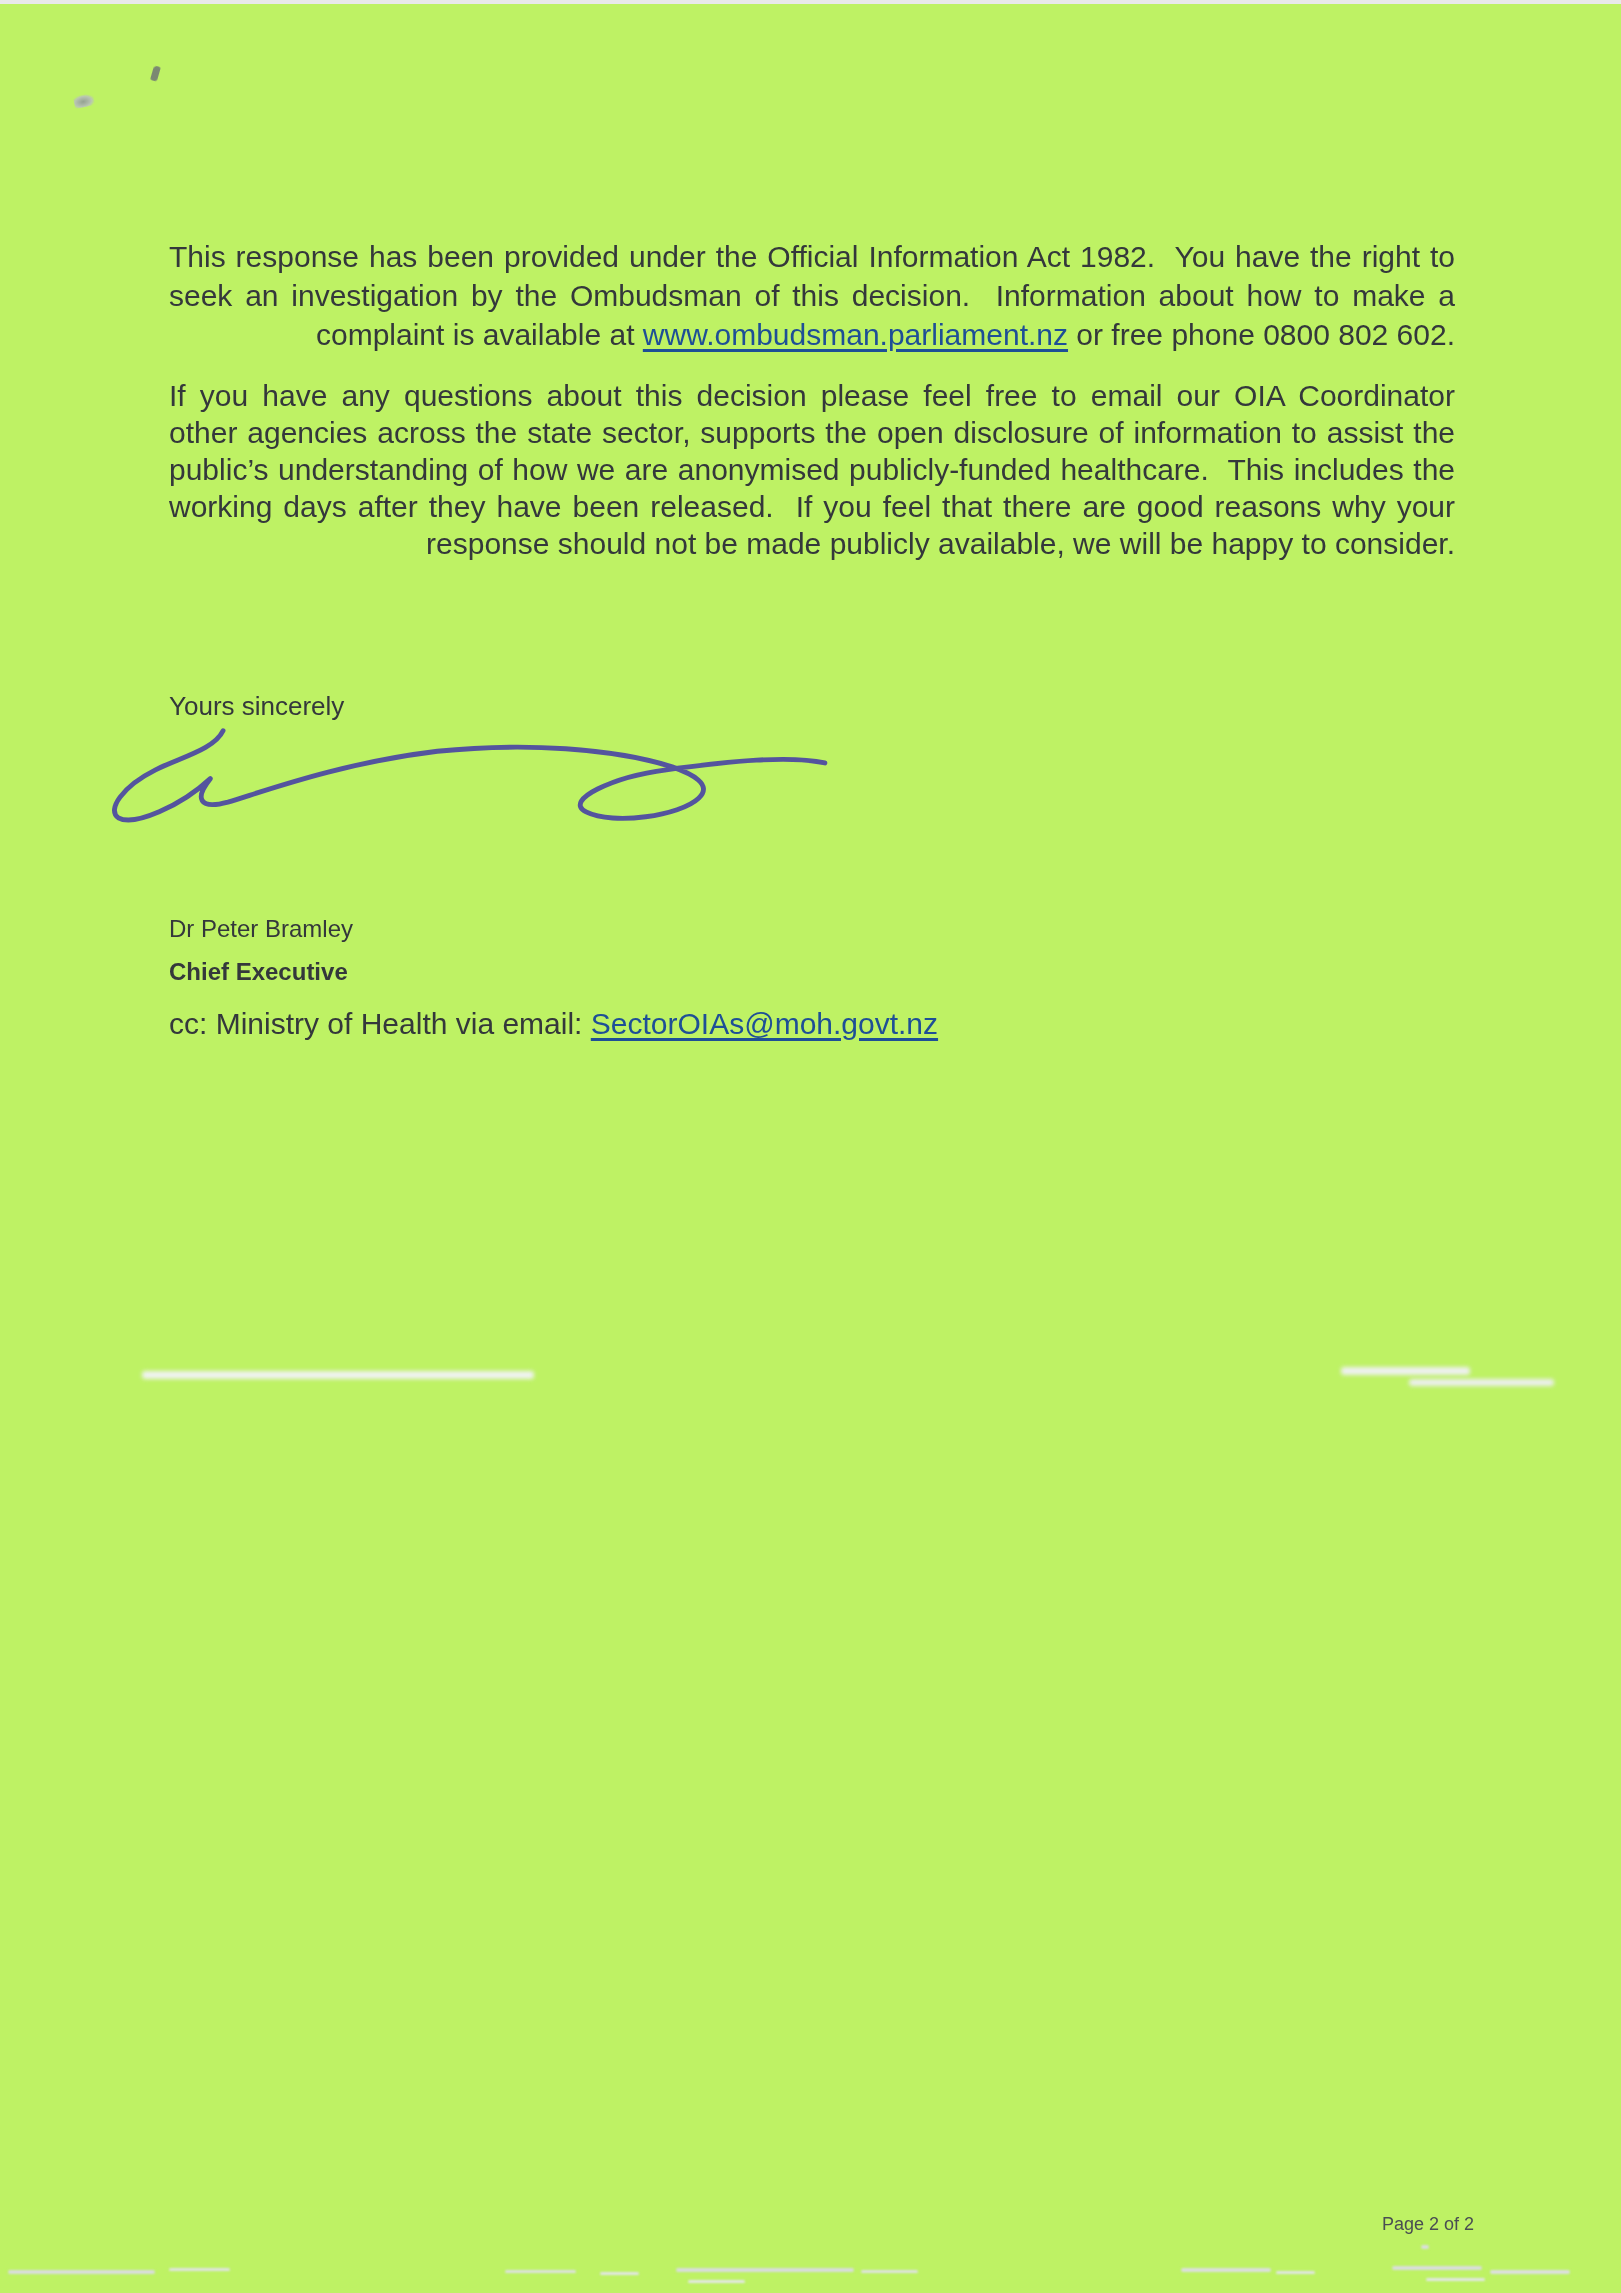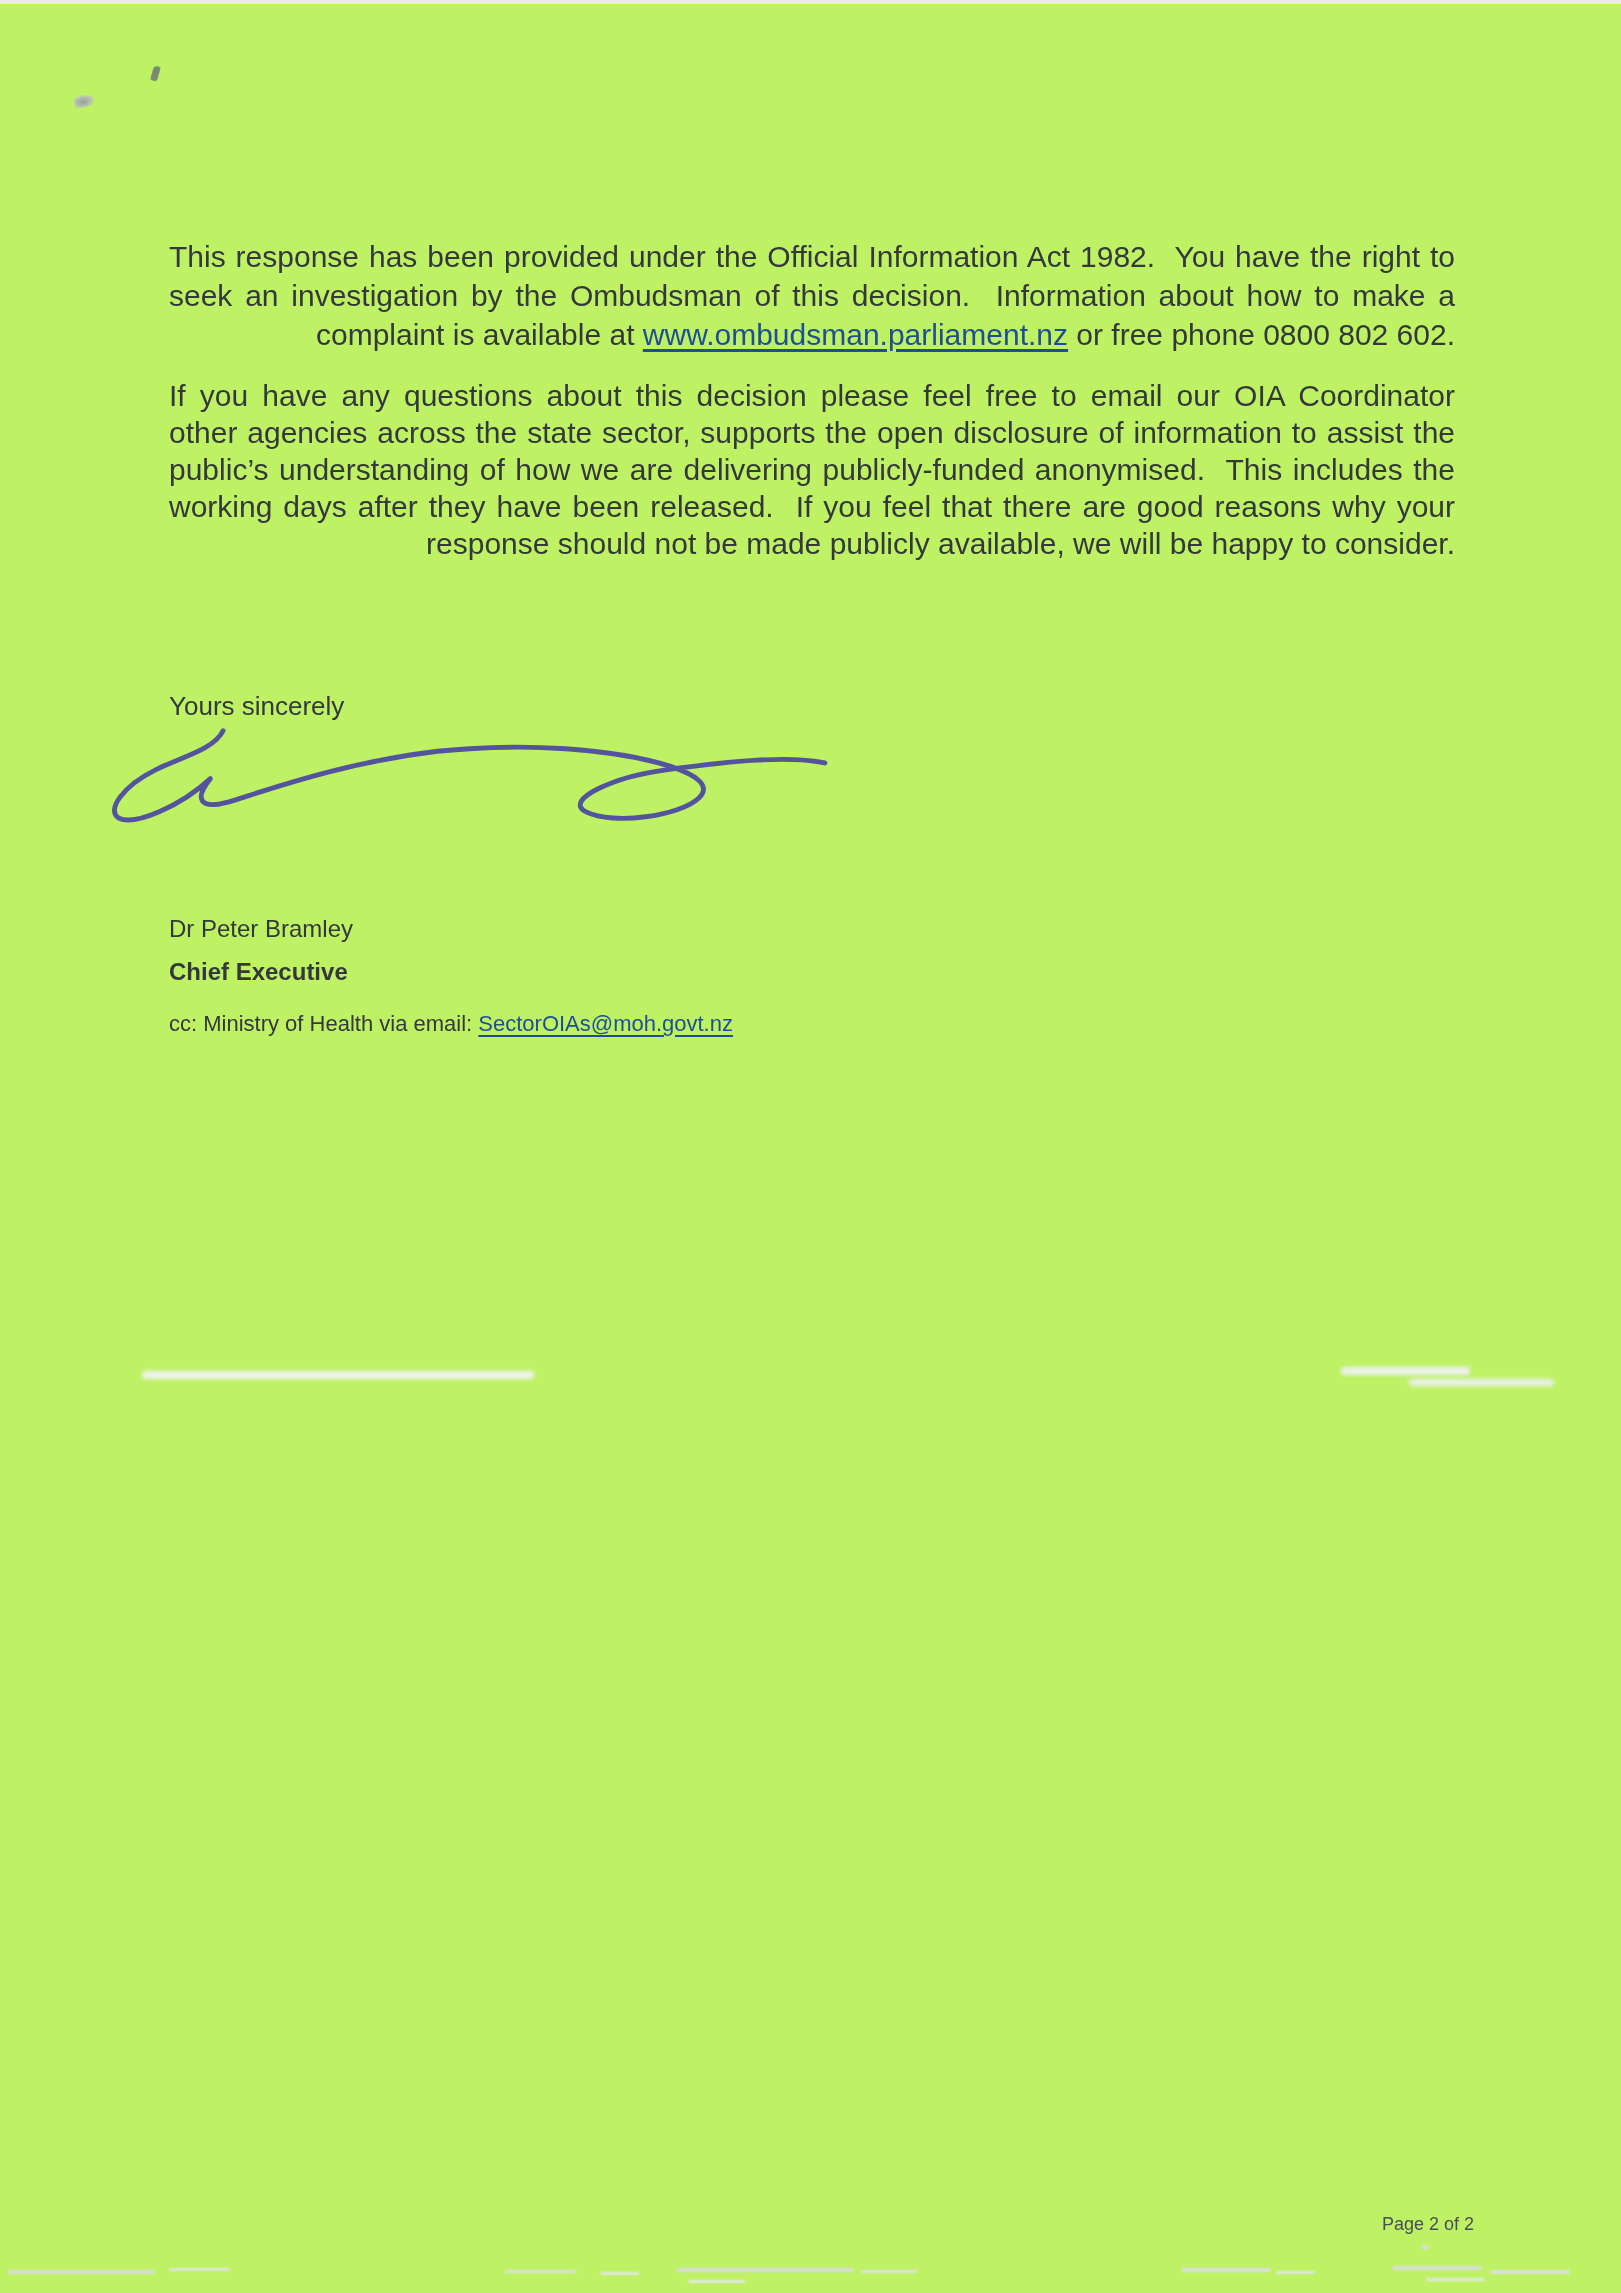--- a/index.html
+++ b/index.html
@@ -31,21 +31,21 @@
     font-size:26px;line-height:37px;
   }
   .signature{position:absolute;left:104px;top:712px;}
   .signer{
     position:absolute;left:169px;top:903px;
     font-size:24px;line-height:43px;
   }
   .signer .title{font-weight:bold;}
   .cc{
     position:absolute;left:169px;top:1000px;
-    font-size:22px;line-height:39px;white-space:pre-wrap;
+    font-size:30px;line-height:39px;white-space:pre-wrap;
   }
   .pagenum{
     position:absolute;left:1382px;top:2210px;
     font-size:18px;color:var(--pagenum-color,#4a4e52);
   }
   
   .artifact{position:absolute;pointer-events:none;}
   .a-tick{
     left:152px;top:62px;width:6.9px;height:14.7px;
     background:#6b7076;border-radius:3.9px 2px 2.9px 2px;
@@ -72,21 +72,21 @@
   <div class="artifact a-smudge"></div>
 
   <section class="para p1">
       <div class="line jl"><span>This response has been provided under the Official Information Act 1982.  You have the right to</span></div>
       <div class="line jl"><span>seek an investigation by the Ombudsman of this decision.  Information about how to make a</span></div>
       <div class="line"><span>complaint is available at </span><a class="link">www.ombudsman.parliament.nz</a><span> or free phone 0800 802 602.</span></div>
     </section>
   <section class="para p2">
       <div class="line jl"><span>If you have any questions about this decision please feel free to email our OIA Coordinator</span></div>
       <div class="line jl"><span>other agencies across the state sector, supports the open disclosure of information to assist the</span></div>
-      <div class="line jl"><span>public’s understanding of how we are delivering publicly-funded anonymised.  This includes the</span></div>
+      <div class="line jl"><span>public’s understanding of how we are anonymised publicly-funded healthcare.  This includes the</span></div>
       <div class="line jl"><span>working days after they have been released.  If you feel that there are good reasons why your</span></div>
       <div class="line"><span>response should not be made publicly available, we will be happy to consider.</span></div>
     </section>
 
   <div class="valediction">Yours sincerely</div>
 
   <svg class="signature" width="745" height="137" viewBox="0 0 760 140">
     <path d="M 121 15
              C 112 34, 78 42, 52 55
              C 18 72, 2 96, 14 104

